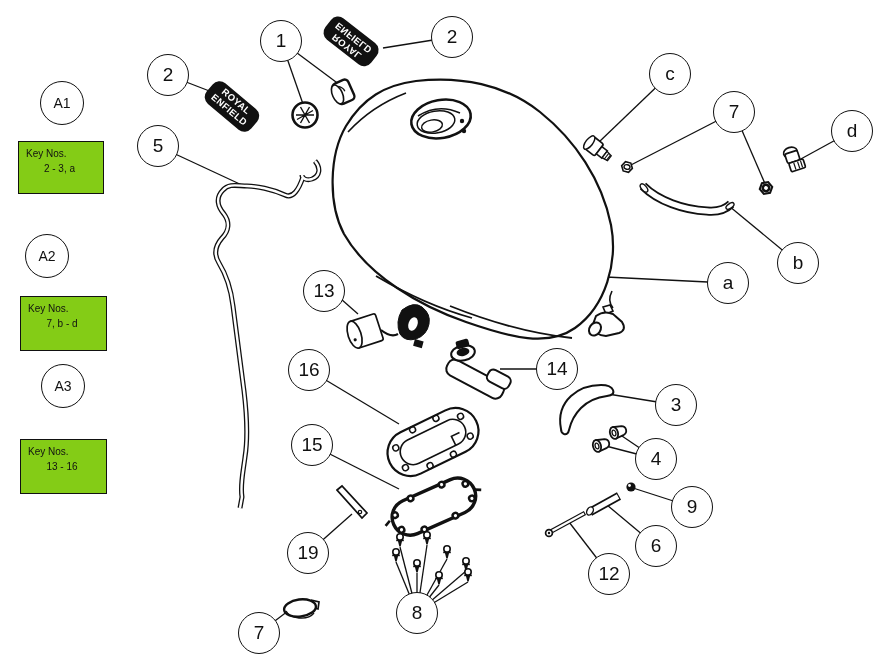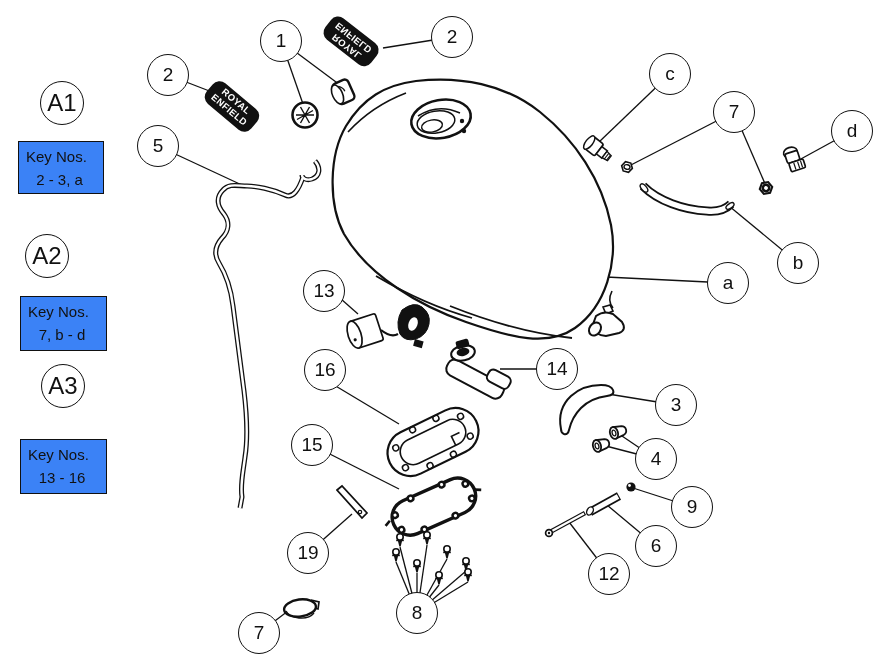--- a/index.html
+++ b/index.html
@@ -7,24 +7,24 @@
     position:relative;width:880px;height:662px;background:#fff;overflow:hidden;
     font-family:"Liberation Sans", sans-serif;color:#111;
   }
   #partsvg{position:absolute;left:0;top:0;}
   .callout{
     position:absolute;width:42px;height:42px;box-sizing:border-box;
     border:1.7px solid #111;border-radius:50%;background:#fff;
     display:flex;align-items:center;justify-content:center;
     font-size:19px;color:#111;user-select:none;
   }
-  .key-circle{width:44px;height:44px;font-size:24px;}
+  .key-circle{width:44px;height:44px;font-size:14px;}
   .key-box{
-    position:absolute;box-sizing:border-box;border:1.7px solid #111;background:#3b82f6;
-    font-size:15px;line-height:1.5;padding:4px 7px;
+    position:absolute;box-sizing:border-box;border:1.7px solid #111;background:#84cc16;
+    font-size:10px;line-height:1.5;padding:4px 7px;
   }
   .key-box .l1{text-align:left;}
   .key-box .l2{text-align:center;padding-right:3px;}
   .badge{
     position:absolute;width:58px;background:#111;color:#fff;border-radius:9px;
     text-align:center;font-weight:bold;font-size:9.5px;line-height:1.15;
     padding:2px 0 3px;letter-spacing:.4px;
   }
   .badge-front{left:203px;top:93px;transform:rotate(40deg);}
   .badge-rear{left:322px;top:28px;transform:rotate(38deg) scaleY(-1);}
@@ -304,21 +304,21 @@
   <div class="callout" style="left:137px;top:125px">5</div>
   <div class="callout" style="left:649px;top:53px">c</div>
   <div class="callout" style="left:713px;top:91px">7</div>
   <div class="callout" style="left:831px;top:110px">d</div>
   <div class="callout" style="left:707px;top:262px">a</div>
   <div class="callout" style="left:777px;top:242px">b</div>
   <div class="callout" style="left:655px;top:384px">3</div>
   <div class="callout" style="left:635px;top:438px">4</div>
   <div class="callout" style="left:303px;top:270px">13</div>
   <div class="callout" style="left:536px;top:348px">14</div>
-  <div class="callout" style="left:304px;top:349px">16</div>
+  <div class="callout" style="left:288px;top:349px">16</div>
   <div class="callout" style="left:291px;top:424px">15</div>
   <div class="callout" style="left:287px;top:532px">19</div>
   <div class="callout" style="left:671px;top:486px">9</div>
   <div class="callout" style="left:635px;top:525px">6</div>
   <div class="callout" style="left:588px;top:553px">12</div>
   <div class="callout" style="left:396px;top:592px">8</div>
   <div class="callout" style="left:238px;top:612px">7</div>
 
 </div>
 

